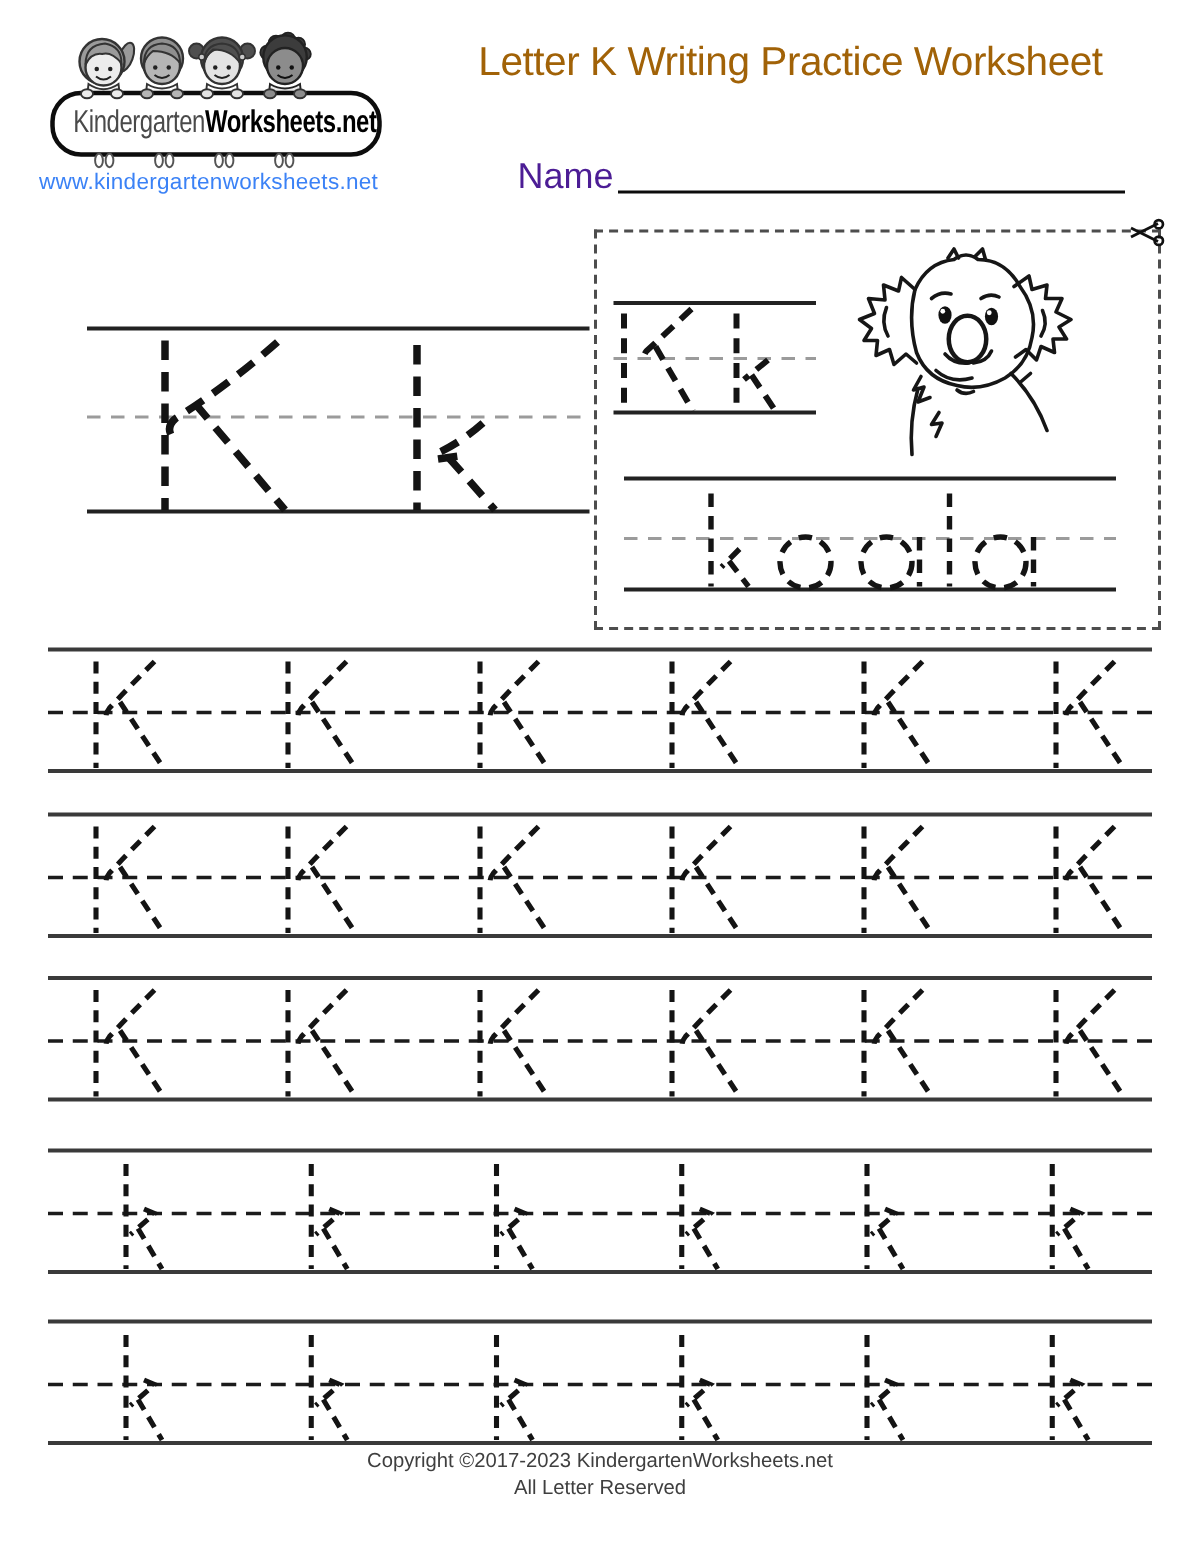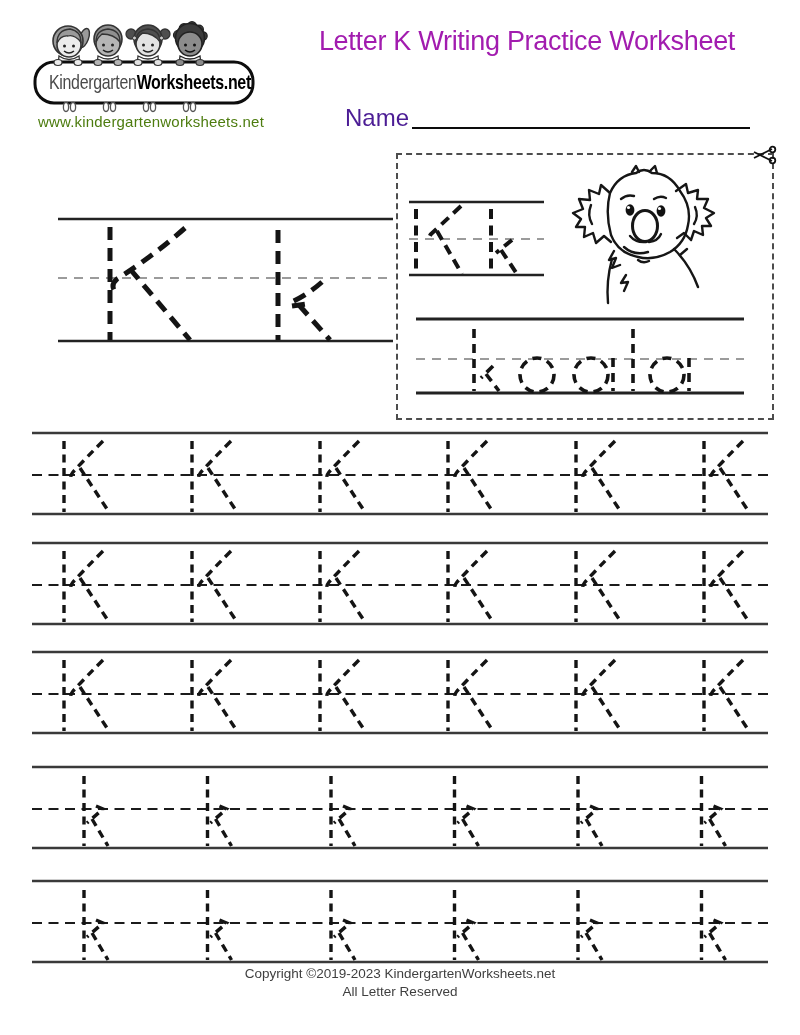--- a/index.html
+++ b/index.html
@@ -13,27 +13,27 @@
     position:absolute;left:35px;top:66px;width:229px;height:32px;
     display:flex;align-items:center;justify-content:center;white-space:nowrap;
   }
   .logo-wordmark .inner{
     transform:scaleX(0.76);transform-origin:center;
     font-size:21px;letter-spacing:-0.4px;
   }
   .logo-wordmark .part1{font-weight:500;color:#4a4a4a;}
   .logo-wordmark .part2{font-weight:800;color:#000;}
   .logo-url{
-    position:absolute;left:26px;top:113px;width:238px;text-align:right;
-    font-size:15px;color:#4d7c0f;letter-spacing:0.2px;
+    position:absolute;left:26px;top:113px;width:238px;text-align:left;
+    font-size:15px;color:#3b82f6;letter-spacing:0.2px;
   }
   
   .title{
     position:absolute;left:278px;top:26px;width:498px;margin:0;
-    font-size:27px;font-weight:500;letter-spacing:-0.3px;text-align:center;color:#a21caf;
+    font-size:27px;font-weight:500;letter-spacing:-0.3px;text-align:center;color:#a16207;
   }
   .name-label{position:absolute;left:345px;top:104px;font-size:24px;color:#4c1d95;}
   .name-line{position:absolute;left:412px;top:127px;width:338px;border-top:2.6px solid #0c0c0c;}
   
   .cutout{
     position:absolute;left:396px;top:153px;width:374px;height:263px;
     border:2px dashed #4d4d4d;
   }
   .scissors{position:absolute;left:353px;top:-10px;width:26px;height:20px;}
   
@@ -404,17 +404,17 @@
         </g>
         <g class="tracek">
           <path d="M 701.5 14 V 84"></path>
           <path d="M 713.5 44 L 720.5 47 L 704.5 61"></path>
           <path d="M 709.5 57 L 725.5 84"></path>
         </g>
       </svg>
     </div>
 
   <div class="footer">
-    <div class="l1">Copyright ©2019-2023 KindergartenWorksheets.net</div>
+    <div class="l1">Copyright ©2017-2023 KindergartenWorksheets.net</div>
     <div class="l2">All Letter Reserved</div>
   </div>
 
 </div>
 
 </body></html>

